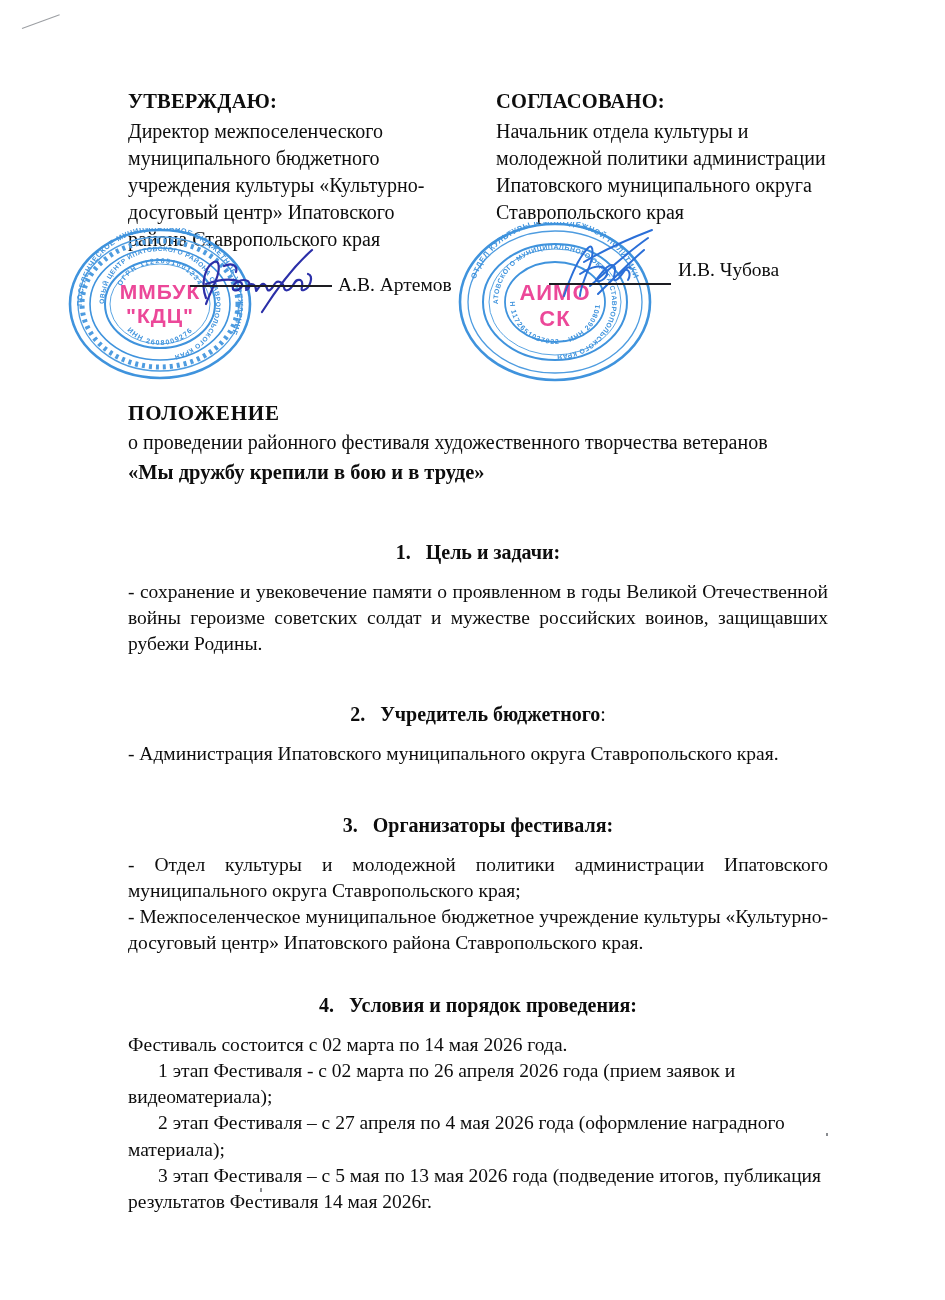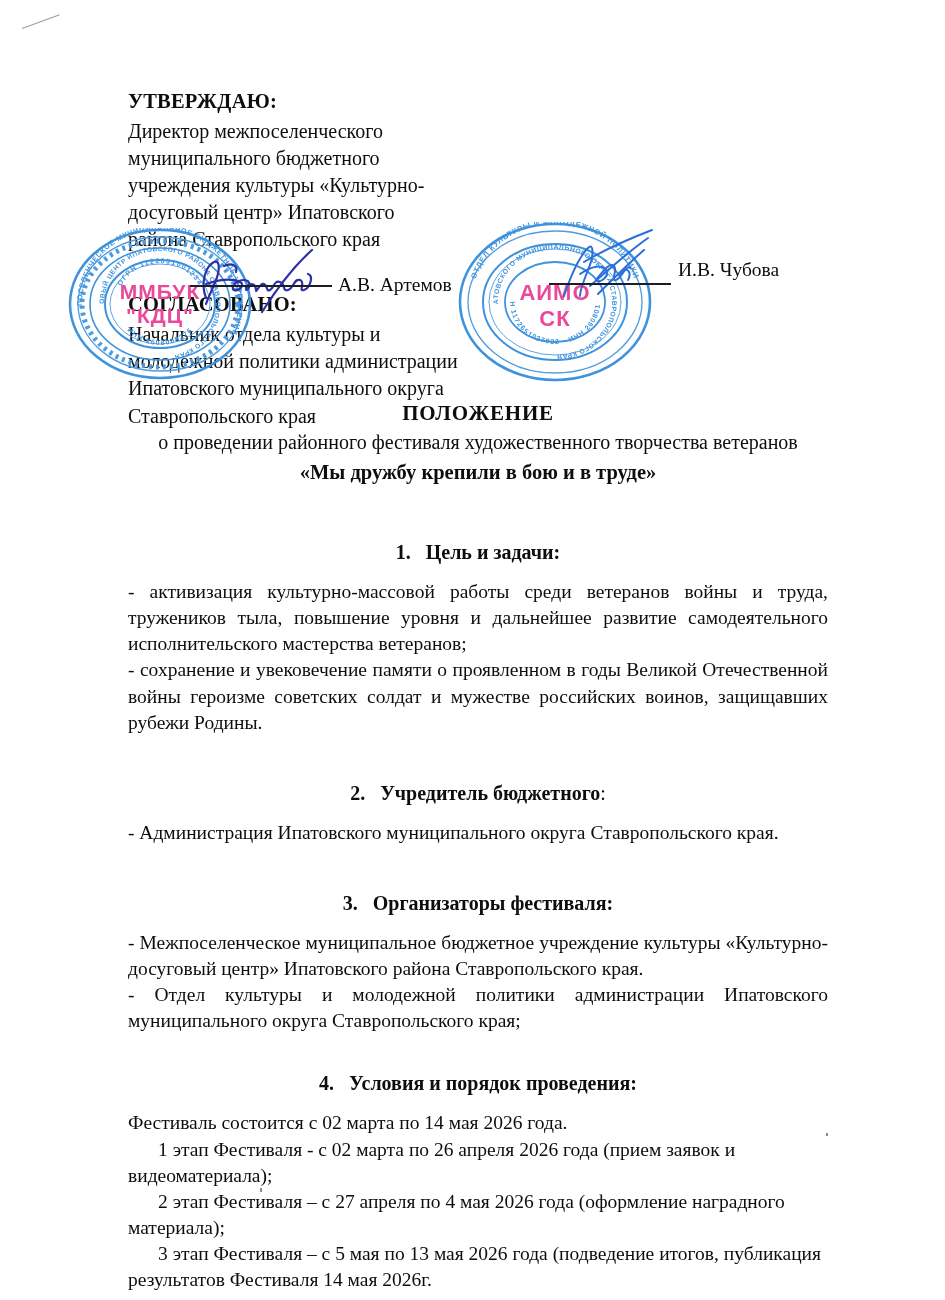--- a/index.html
+++ b/index.html
@@ -40,21 +40,20 @@
   .scan-dot.d2 { left: 826px; top: 1133px; width: 2px; height: 3px; }
 
   
   .header-cols {
     position: absolute;
     left: 128px;
     top: 88px;
     width: 700px;
     display: flex;
     gap: 38px;
-    flex-direction: column;
   }
   .hcol { width: 330px; }
   .hcol.right { width: 330px; }
   .hcol-title {
     font-weight: bold;
     font-size: 20.5px;
     letter-spacing: .2px;
     margin-bottom: 2px;
     line-height: 1.36;
   }
@@ -113,21 +112,21 @@
   .sig-ink { position: absolute; pointer-events: none; }
   #ink-left  { left: 176px; top: 232px; width: 200px; height: 90px; }
   #ink-right { left: 536px; top: 222px; width: 170px; height: 90px; }
 
   
   .doc-title-block {
     position: absolute;
     left: 128px;
     top: 398px;
     width: 700px;
-    text-align: center;
+    text-align: left;
   }
   .doc-title {
     font-weight: bold;
     font-size: 21px;
     letter-spacing: .8px;
     line-height: 1.45;
   }
   .doc-subtitle {
     font-size: 20px;
     line-height: 1.45;
@@ -279,39 +278,38 @@
   </div>
 
   <div class="body-wrap">
 
     <div class="spacer-md"></div>
     <p class="sec-head">
       <span>1.</span>
       &nbsp;
       <span>Цель и задачи:</span>
     </p>
-    <p class="para">- активизация культурно-массовой работы среди ветеранов войны и труда, тружеников тыла, повышение уровня и дальнейшее развитие самодеятельного исполнительского мастерства ветеранов;</p>
     <p class="para">- сохранение и увековечение памяти о проявленном в годы Великой Отечественной войны героизме советских солдат и мужестве российских воинов, защищавших рубежи Родины.</p>
 
     <div class="spacer-lg"></div>
     <p class="sec-head">
       <span>2.</span>
       &nbsp;
       <span>Учредитель бюджетного</span><span class="nonbold">:</span>
     </p>
     <p class="para nojust">- Администрация Ипатовского муниципального округа Ставропольского края.</p>
 
     <div class="spacer-lg"></div>
     <p class="sec-head">
       <span>3.</span>
       &nbsp;
       <span>Организаторы фестиваля:</span>
     </p>
+    <p class="para">- Отдел культуры и молодежной политики администрации Ипатовского муниципального округа Ставропольского края;</p>
     <p class="para">- Межпоселенческое муниципальное бюджетное учреждение культуры «Культурно-досуговый центр» Ипатовского района Ставропольского края.</p>
-    <p class="para">- Отдел культуры и молодежной политики администрации Ипатовского муниципального округа Ставропольского края;</p>
 
     <div class="spacer-md"></div>
     <p class="sec-head">
       <span>4.</span>
       &nbsp;
       <span>Условия и порядок проведения:</span>
     </p>
     <p class="para nojust">Фестиваль состоится с 02 марта по 14 мая 2026 года.</p>
     <p class="para nojust indent">1 этап Фестиваля - с 02 марта по 26 апреля 2026 года (прием заявок и видеоматериала);</p>
     <p class="para nojust indent">2 этап Фестиваля – с 27 апреля по 4 мая 2026 года (оформление наградного материала);</p>

